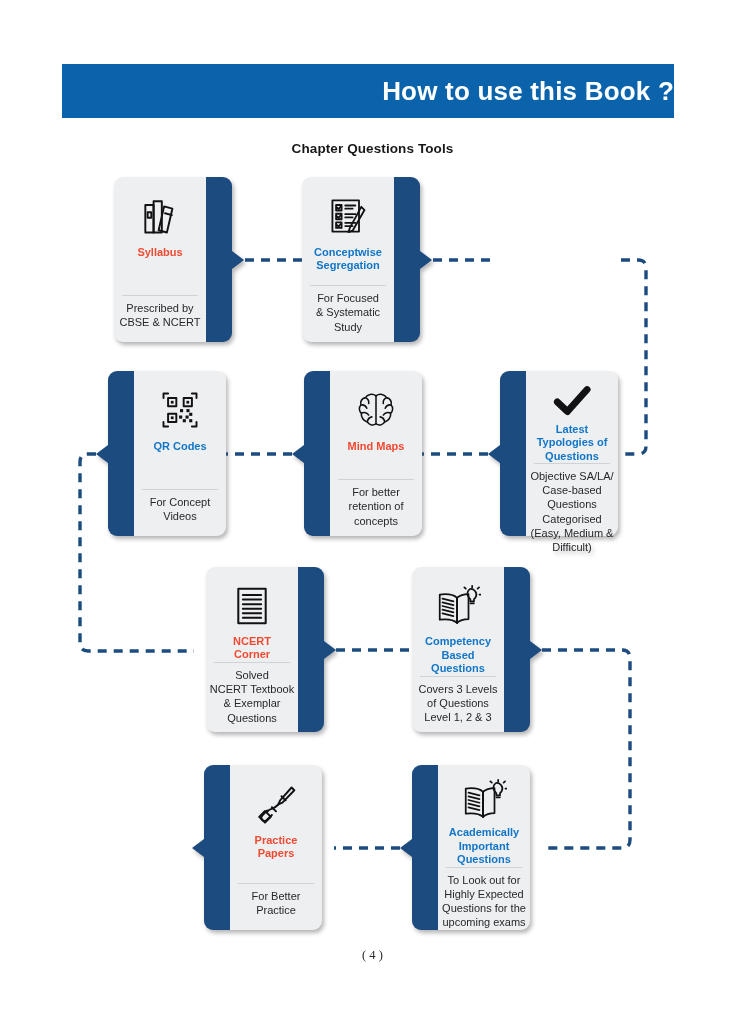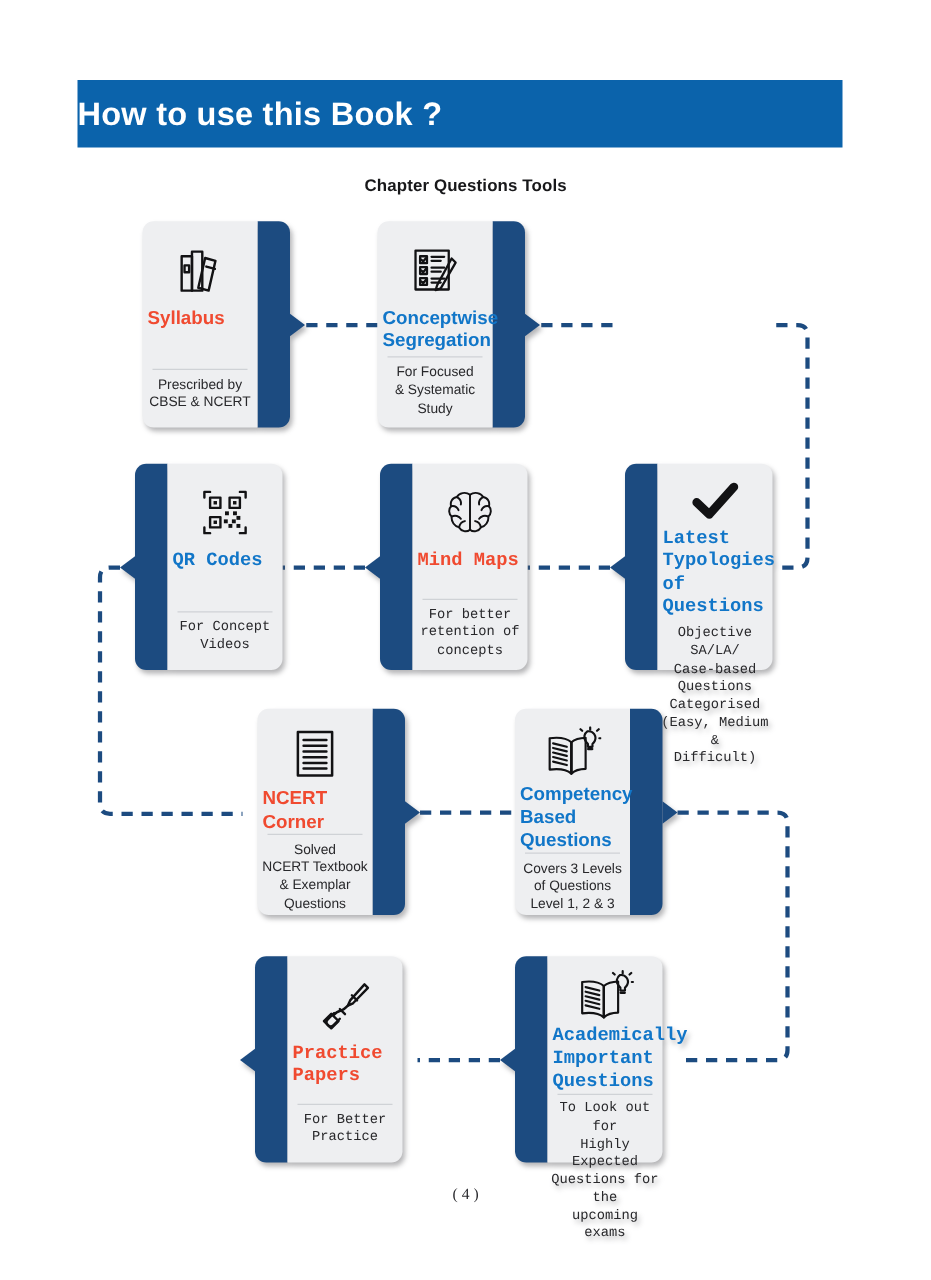--- a/index.html
+++ b/index.html
@@ -18,21 +18,21 @@
   
   #header-banner {
     position: absolute;
     left: 62px;
     top: 64px;
     width: 612px;
     height: 54px;
     background: #0b63ab;
     display: flex;
     align-items: center;
-    justify-content: flex-start;
+    justify-content: flex-end;
   }
   #header-title {
     color: #ffffff;
     font-size: 26px;
     font-weight: bold;
     letter-spacing: 0.2px;
     white-space: nowrap;
   }
 
   
@@ -87,21 +87,21 @@
     position: absolute;
     top: 0;
     width: 26px;
     height: 165px;
     background: #1c4b80;
   }
   
   .bar-right .card-body { left: 0; border-radius: 9px 0 0 9px; }
   .bar-right .card-bar  { left: 92px; border-radius: 0 9px 9px 0; }
   
-  .bar-left  .card-body { left: 26px; border-radius: 0 9px 9px 0; font-family: Liberation Mono, monospace; }
+  .bar-left  .card-body { left: 26px; border-radius: 0 9px 9px 0; }
   .bar-left  .card-bar  { left: 0;  border-radius: 9px 0 0 9px; }
 
   
   .bar-arrow {
     position: absolute;
     width: 0;
     height: 0;
     top: 74px;
   }
   .bar-right .bar-arrow {
@@ -121,23 +121,24 @@
     height: 56px;
     margin-top: 11px;
     display: flex;
     align-items: center;
     justify-content: center;
     color: #121214;
   }
   .card-icon svg { display: block; }
 
   .card-title {
-    font-size: 15px;
+    font-size: 11px;
     font-weight: bold;
     line-height: 1.22;
+    text-align: center;
     padding: 0 4px;
     margin-top: 2px;
     width: 100%;
     box-sizing: border-box;
   }
   .title-red  { color: #f04a30; }
   .title-blue { color: #1176c8; }
 
   .card-sep {
     width: 76px;

